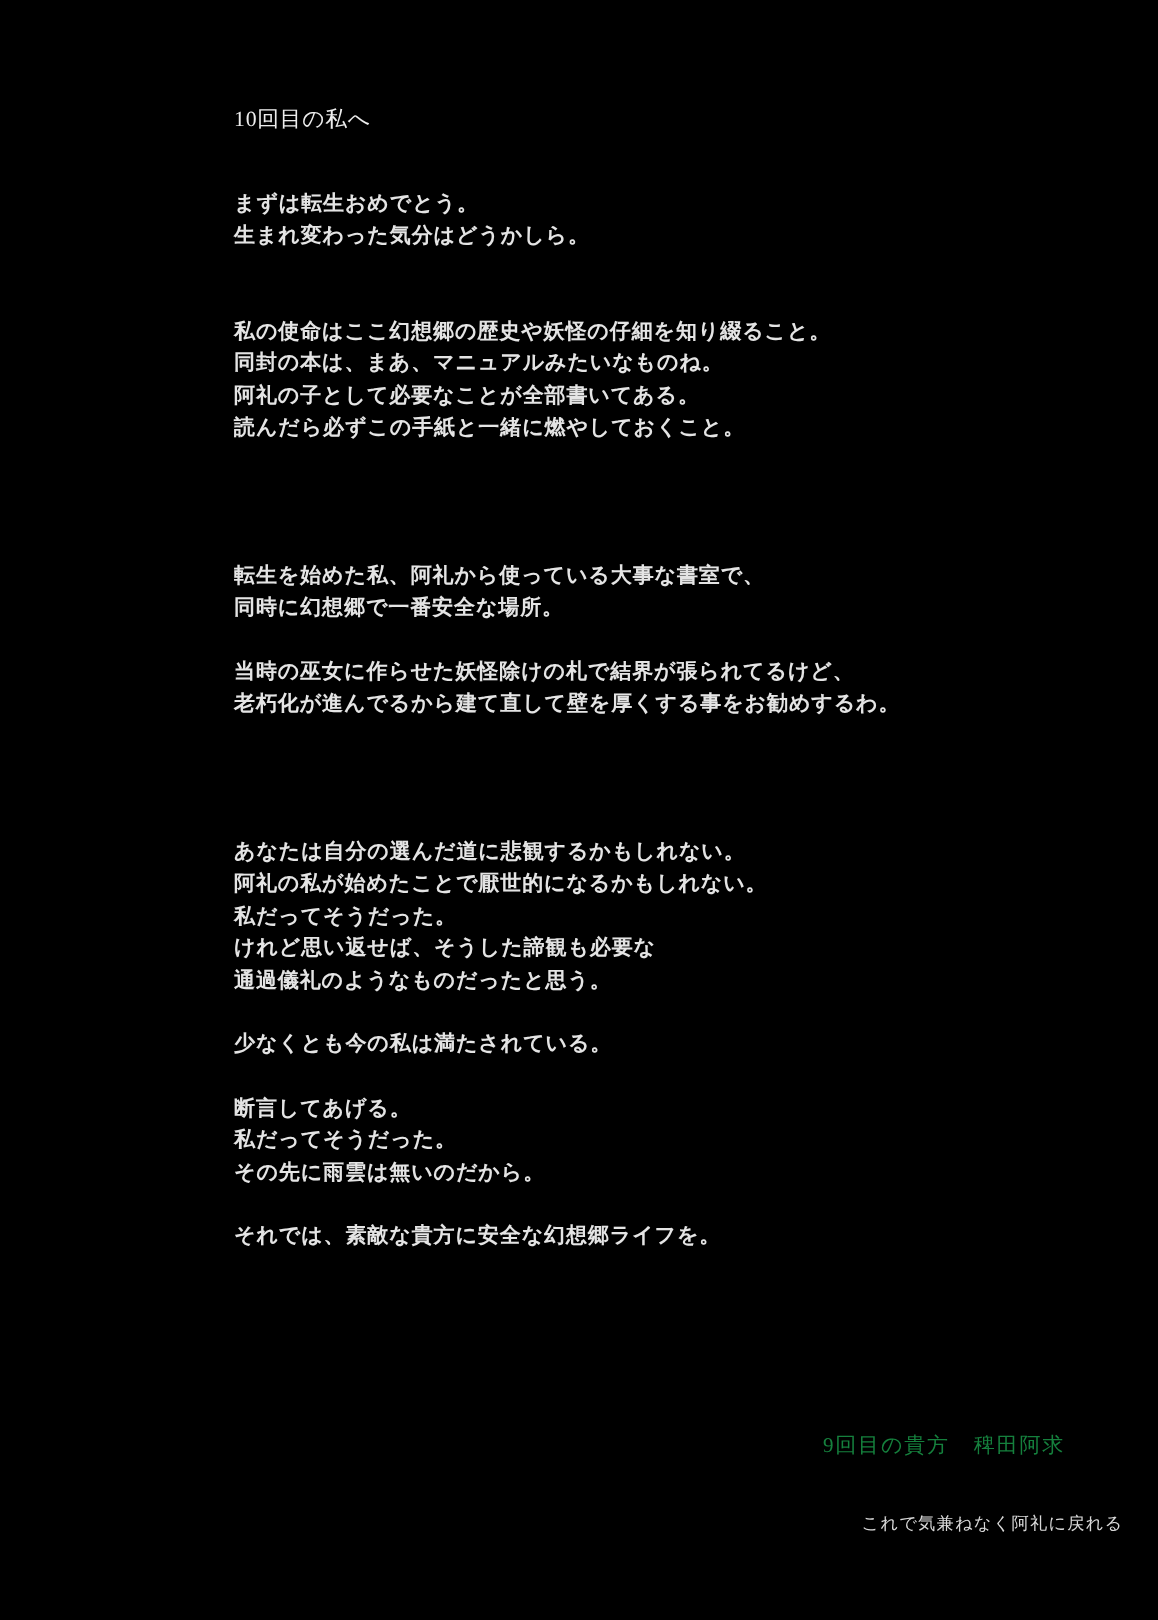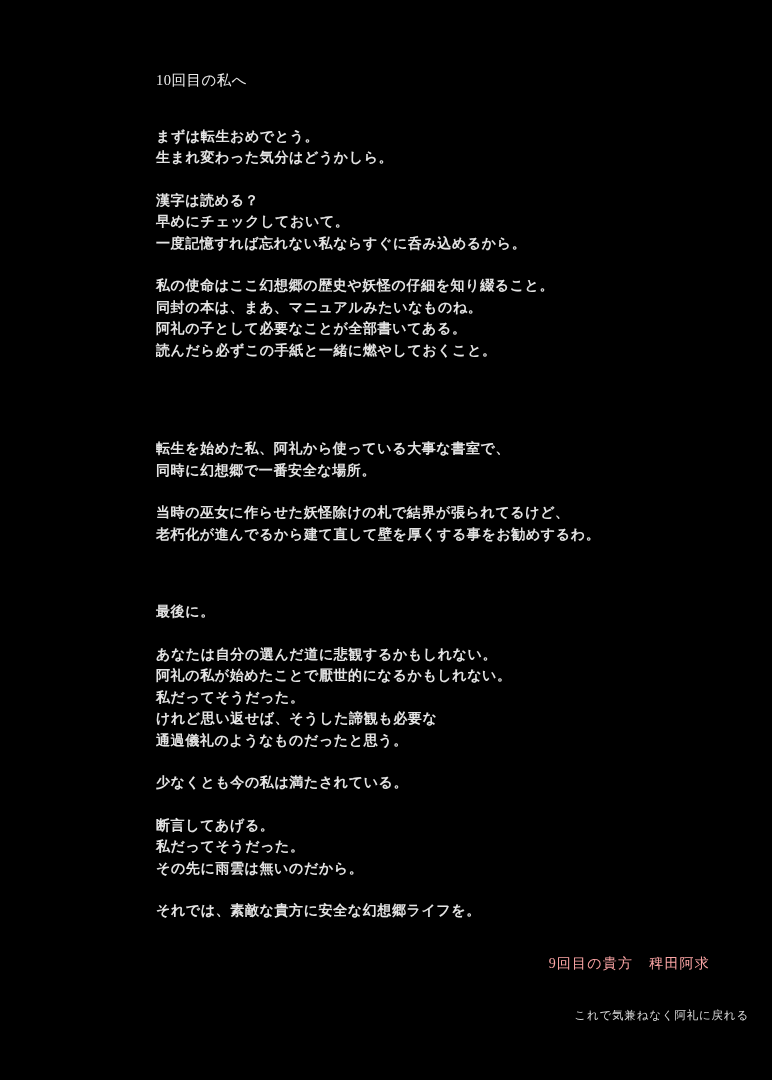--- a/index.html
+++ b/index.html
@@ -47,21 +47,21 @@
 
   .signature {
     position: absolute;
     left: 0;
     right: 0;
     top: 955px;
     text-align: right;
     padding-right: 62px;
     font-size: 14px;
     letter-spacing: 1.2px;
-    color: #fca5a5;
+    color: #15803d;
   }
   .sig-name { margin-left: 16px; }
   .postscript {
     position: absolute;
     left: 0;
     right: 0;
     top: 1008px;
     text-align: right;
     padding-right: 23px;
     font-size: 11.5px;
@@ -73,37 +73,33 @@
 <body>
 
 <div class="page">
 
   <div class="letter">
     <div class="title">10回目の私へ</div>
     <div class="blocks">
         <div class="para">まずは転生おめでとう。
 生まれ変わった気分はどうかしら。</div>
         <div class="gap-md"></div>
-        <div class="para">漢字は読める？
-早めにチェックしておいて。
-一度記憶すれば忘れない私ならすぐに呑み込めるから。</div>
         <div class="gap-md"></div>
         <div class="para">私の使命はここ幻想郷の歴史や妖怪の仔細を知り綴ること。
 同封の本は、まあ、マニュアルみたいなものね。
 阿礼の子として必要なことが全部書いてある。
 読んだら必ずこの手紙と一緒に燃やしておくこと。</div>
         <div class="gap-xl"></div>
         <div class="gap-md"></div>
         <div class="para">転生を始めた私、阿礼から使っている大事な書室で、
 同時に幻想郷で一番安全な場所。</div>
         <div class="gap-md"></div>
         <div class="para">当時の巫女に作らせた妖怪除けの札で結界が張られてるけど、
 老朽化が進んでるから建て直して壁を厚くする事をお勧めするわ。</div>
         <div class="gap-xl"></div>
-        <div class="para">最後に。</div>
         <div class="gap-md"></div>
         <div class="para">あなたは自分の選んだ道に悲観するかもしれない。
 阿礼の私が始めたことで厭世的になるかもしれない。
 私だってそうだった。
 けれど思い返せば、そうした諦観も必要な
 通過儀礼のようなものだったと思う。</div>
         <div class="gap-md"></div>
         <div class="para">少なくとも今の私は満たされている。</div>
         <div class="gap-md"></div>
         <div class="para">断言してあげる。

